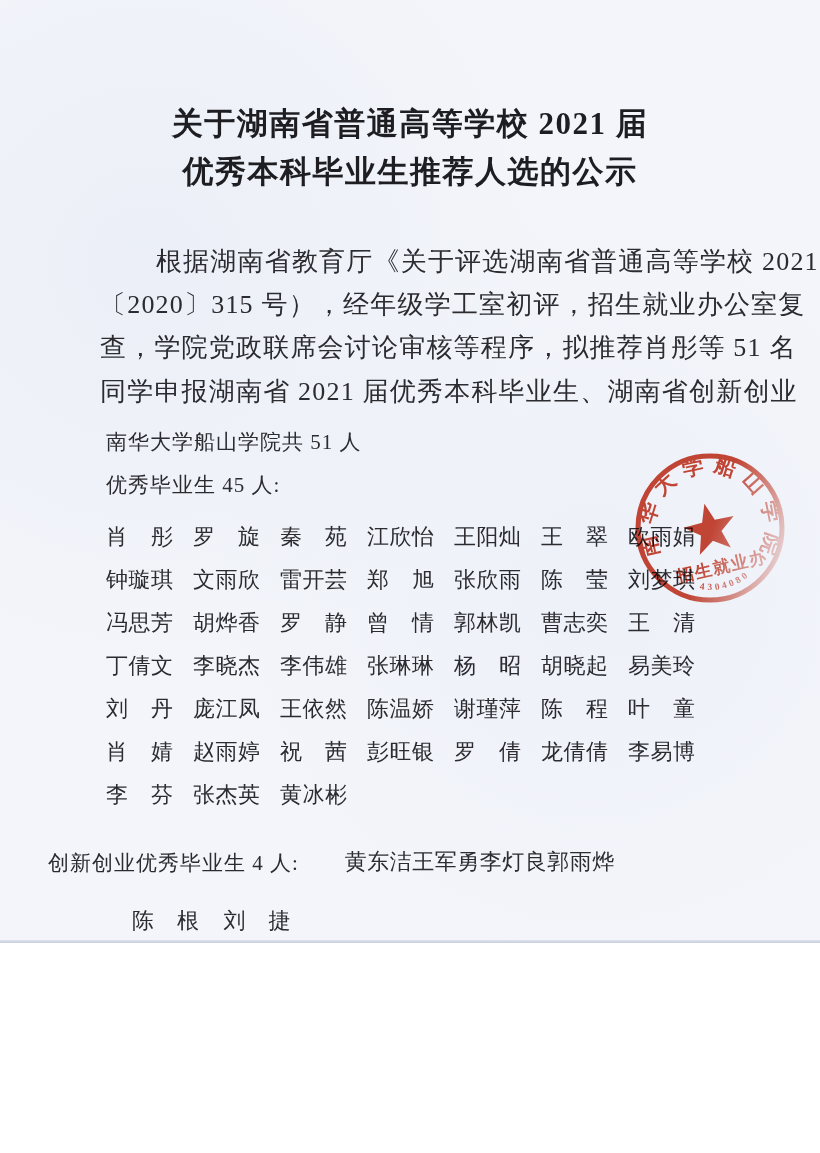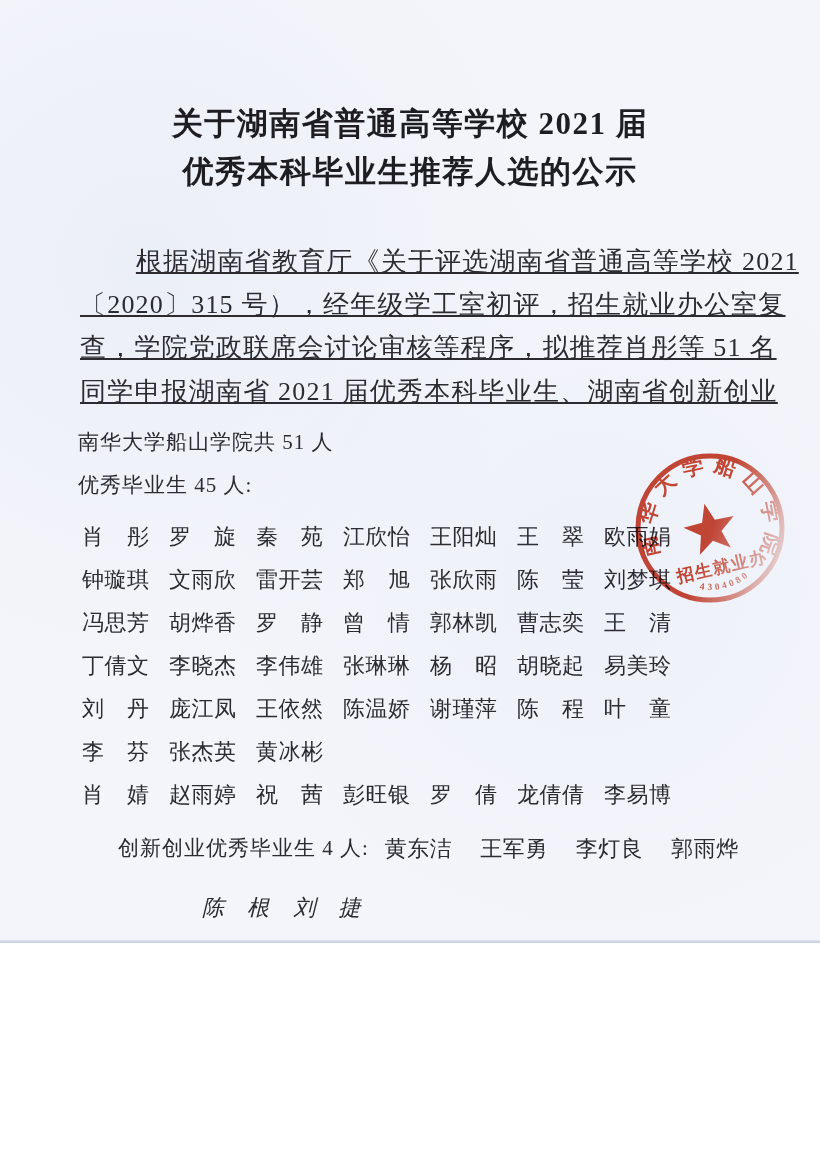--- a/index.html
+++ b/index.html
@@ -18,46 +18,46 @@
   }
   .page::after{
     content:"";position:absolute;left:0;right:0;bottom:0;height:3px;
     background:linear-gradient(#dfe3ee,#c8cedd);
   }
   .title-block{margin-top:100px;text-align:center;}
   .title-line{
     font-size:31px;font-weight:bold;line-height:48px;
     letter-spacing:1.5px;color:#1d1d22;
   }
-  .body-block{margin:44px 75px 0 80px;text-decoration:underline;}
+  .body-block{margin:44px 75px 0 100px;}
   .body-line{
     font-size:26px;line-height:43.2px;letter-spacing:1.2px;
     white-space:nowrap;color:#2b2b30;
   }
   .body-line.indent{text-indent:2.15em;}
   .std-line{
     font-size:21px;line-height:43px;letter-spacing:1px;
-    padding-left:78px;white-space:nowrap;
+    padding-left:106px;white-space:nowrap;
   }
   .total-line{margin-top:8px;}
-  .grid{margin-top:9px;padding-left:82px;}
+  .grid{margin-top:9px;padding-left:106px;}
   .name-row{display:flex;gap:19px;height:43px;align-items:center;}
   .name-cell{
     width:68px;font-size:22px;letter-spacing:.5px;
     white-space:pre;flex:0 0 auto;
   }
   .tail-line{
-    display:flex;align-items:flex-start;height:43px;
-    padding-left:118px;font-size:21px;letter-spacing:1px;white-space:pre;
+    display:flex;align-items:flex-end;height:43px;
+    padding-left:48px;font-size:21px;letter-spacing:1px;white-space:pre;
   }
   .innovation-line{margin-top:17px;}
   .veteran-line{margin-top:16px;}
   .tail-names{display:flex;}
-  .innovation-line .tail-names{margin-left:16px;gap:28px;}
-  .veteran-line .tail-names{margin-left:84px;gap:24px;font-style:italic;}
+  .innovation-line .tail-names{margin-left:46px;}
+  .veteran-line .tail-names{margin-left:84px;gap:24px;}
   .tail-name{font-size:22px;letter-spacing:.5px;white-space:pre;}
   .seal{
     position:absolute;left:625px;top:443px;width:170px;height:170px;
     mix-blend-mode:multiply;opacity:.93;
     pointer-events:none;
   }
   .seal text{font-family:"Liberation Serif", serif;font-weight:bold;}
 </style>
 </head>
 <body>
@@ -119,32 +119,32 @@
     <div class="name-row">
       <span class="name-cell">刘　丹</span>
       <span class="name-cell">庞江凤</span>
       <span class="name-cell">王依然</span>
       <span class="name-cell">陈温娇</span>
       <span class="name-cell">谢瑾萍</span>
       <span class="name-cell">陈　程</span>
       <span class="name-cell">叶　童</span>
     </div>
     <div class="name-row">
-      <span class="name-cell">李　芬</span>
-      <span class="name-cell">张杰英</span>
-      <span class="name-cell">黄冰彬</span>
-    </div>
-    <div class="name-row">
       <span class="name-cell">肖　婧</span>
       <span class="name-cell">赵雨婷</span>
       <span class="name-cell">祝　茜</span>
       <span class="name-cell">彭旺银</span>
       <span class="name-cell">罗　倩</span>
       <span class="name-cell">龙倩倩</span>
       <span class="name-cell">李易博</span>
+    </div>
+    <div class="name-row">
+      <span class="name-cell">李　芬</span>
+      <span class="name-cell">张杰英</span>
+      <span class="name-cell">黄冰彬</span>
     </div>
   </div>
 
   <div class="tail-line innovation-line">
     <span>创新创业优秀毕业生 4 人:</span>
     <span class="tail-names">
       <span class="tail-name">黄东洁</span>
       <span class="tail-name">王军勇</span>
       <span class="tail-name">李灯良</span>
       <span class="tail-name">郭雨烨</span>

